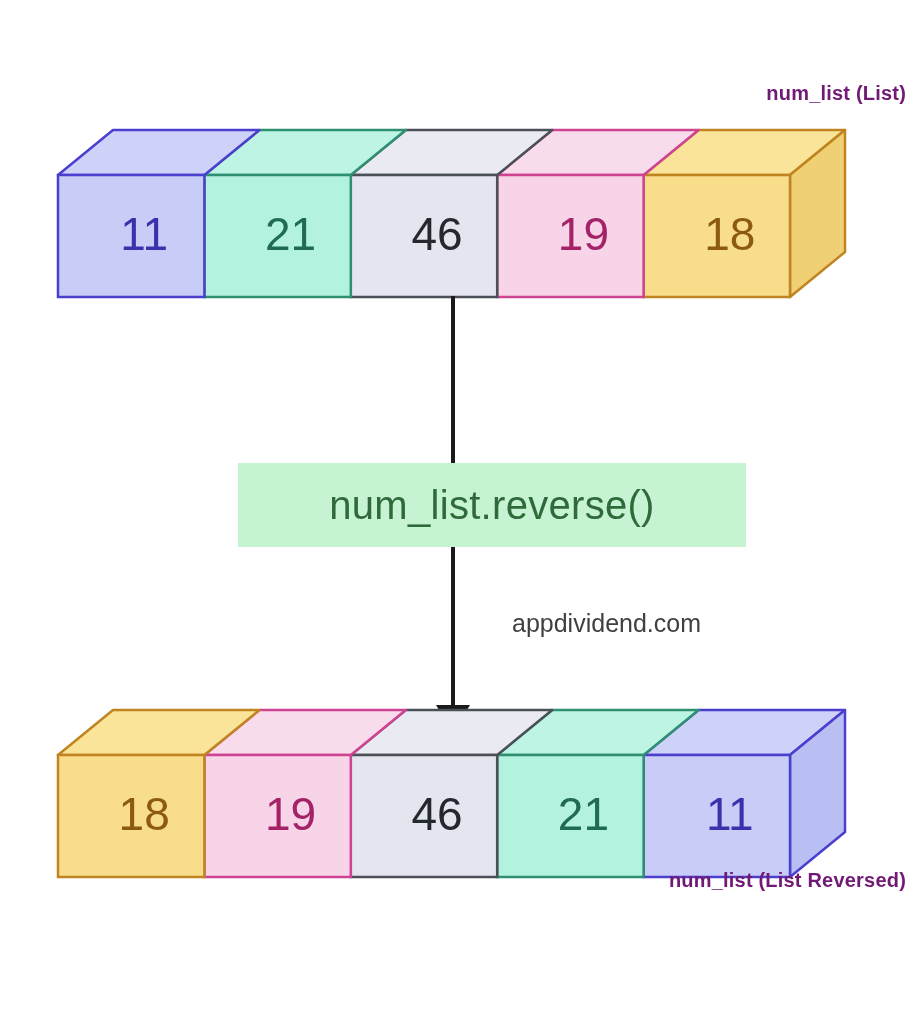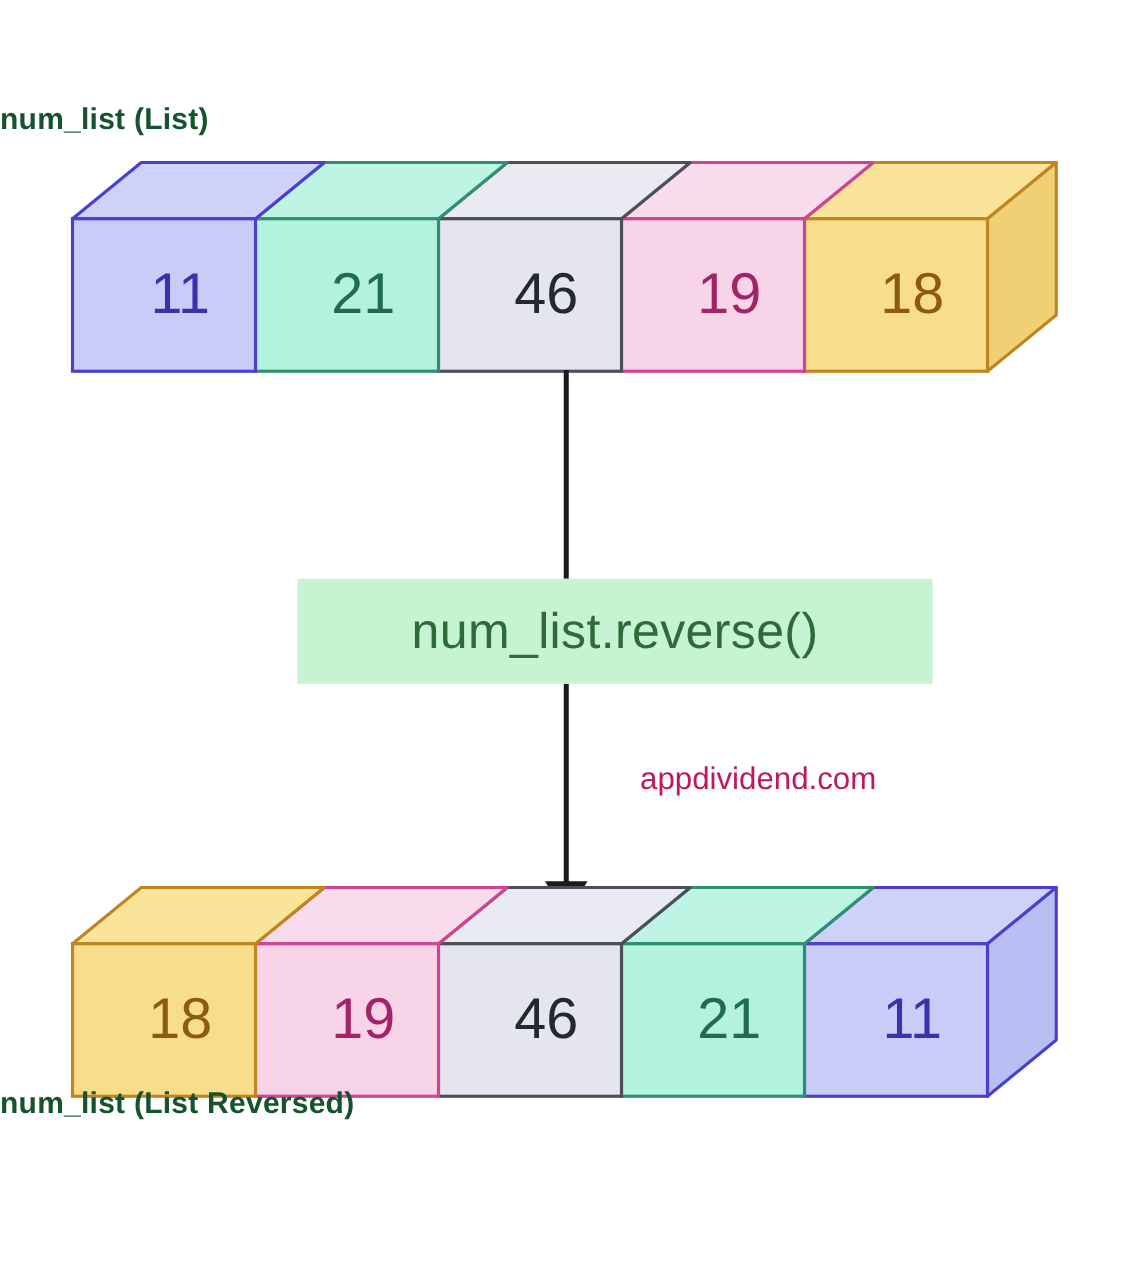--- a/index.html
+++ b/index.html
@@ -17,23 +17,23 @@
 
   .stage {
     position: absolute;
     inset: 0;
   }
 
   .caption {
     position: absolute;
     width: 906px;
     left: 0;
-    text-align: left;
-    color: #14532d;
-    font-size: 24px;
+    text-align: right;
+    color: #701a75;
+    font-size: 20px;
     font-weight: 600;
     letter-spacing: 0.2px;
     white-space: nowrap;
   }
   #caption-top { top: 82px; }
   #caption-bottom { top: 869px; }
 
   .op-label {
     position: absolute;
     left: 238px;
@@ -48,21 +48,21 @@
     font-size: 40px;
     font-weight: 500;
     letter-spacing: 0.3px;
     white-space: nowrap;
   }
 
   .watermark {
     position: absolute;
     left: 512px;
     top: 609px;
-    color: #be185d;
+    color: #404040;
     font-size: 25px;
     font-weight: 500;
     white-space: nowrap;
   }
 
   svg.array-svg {
     position: absolute;
     overflow: visible;
   }
   #array-top { left: 0px; top: 130px; }

